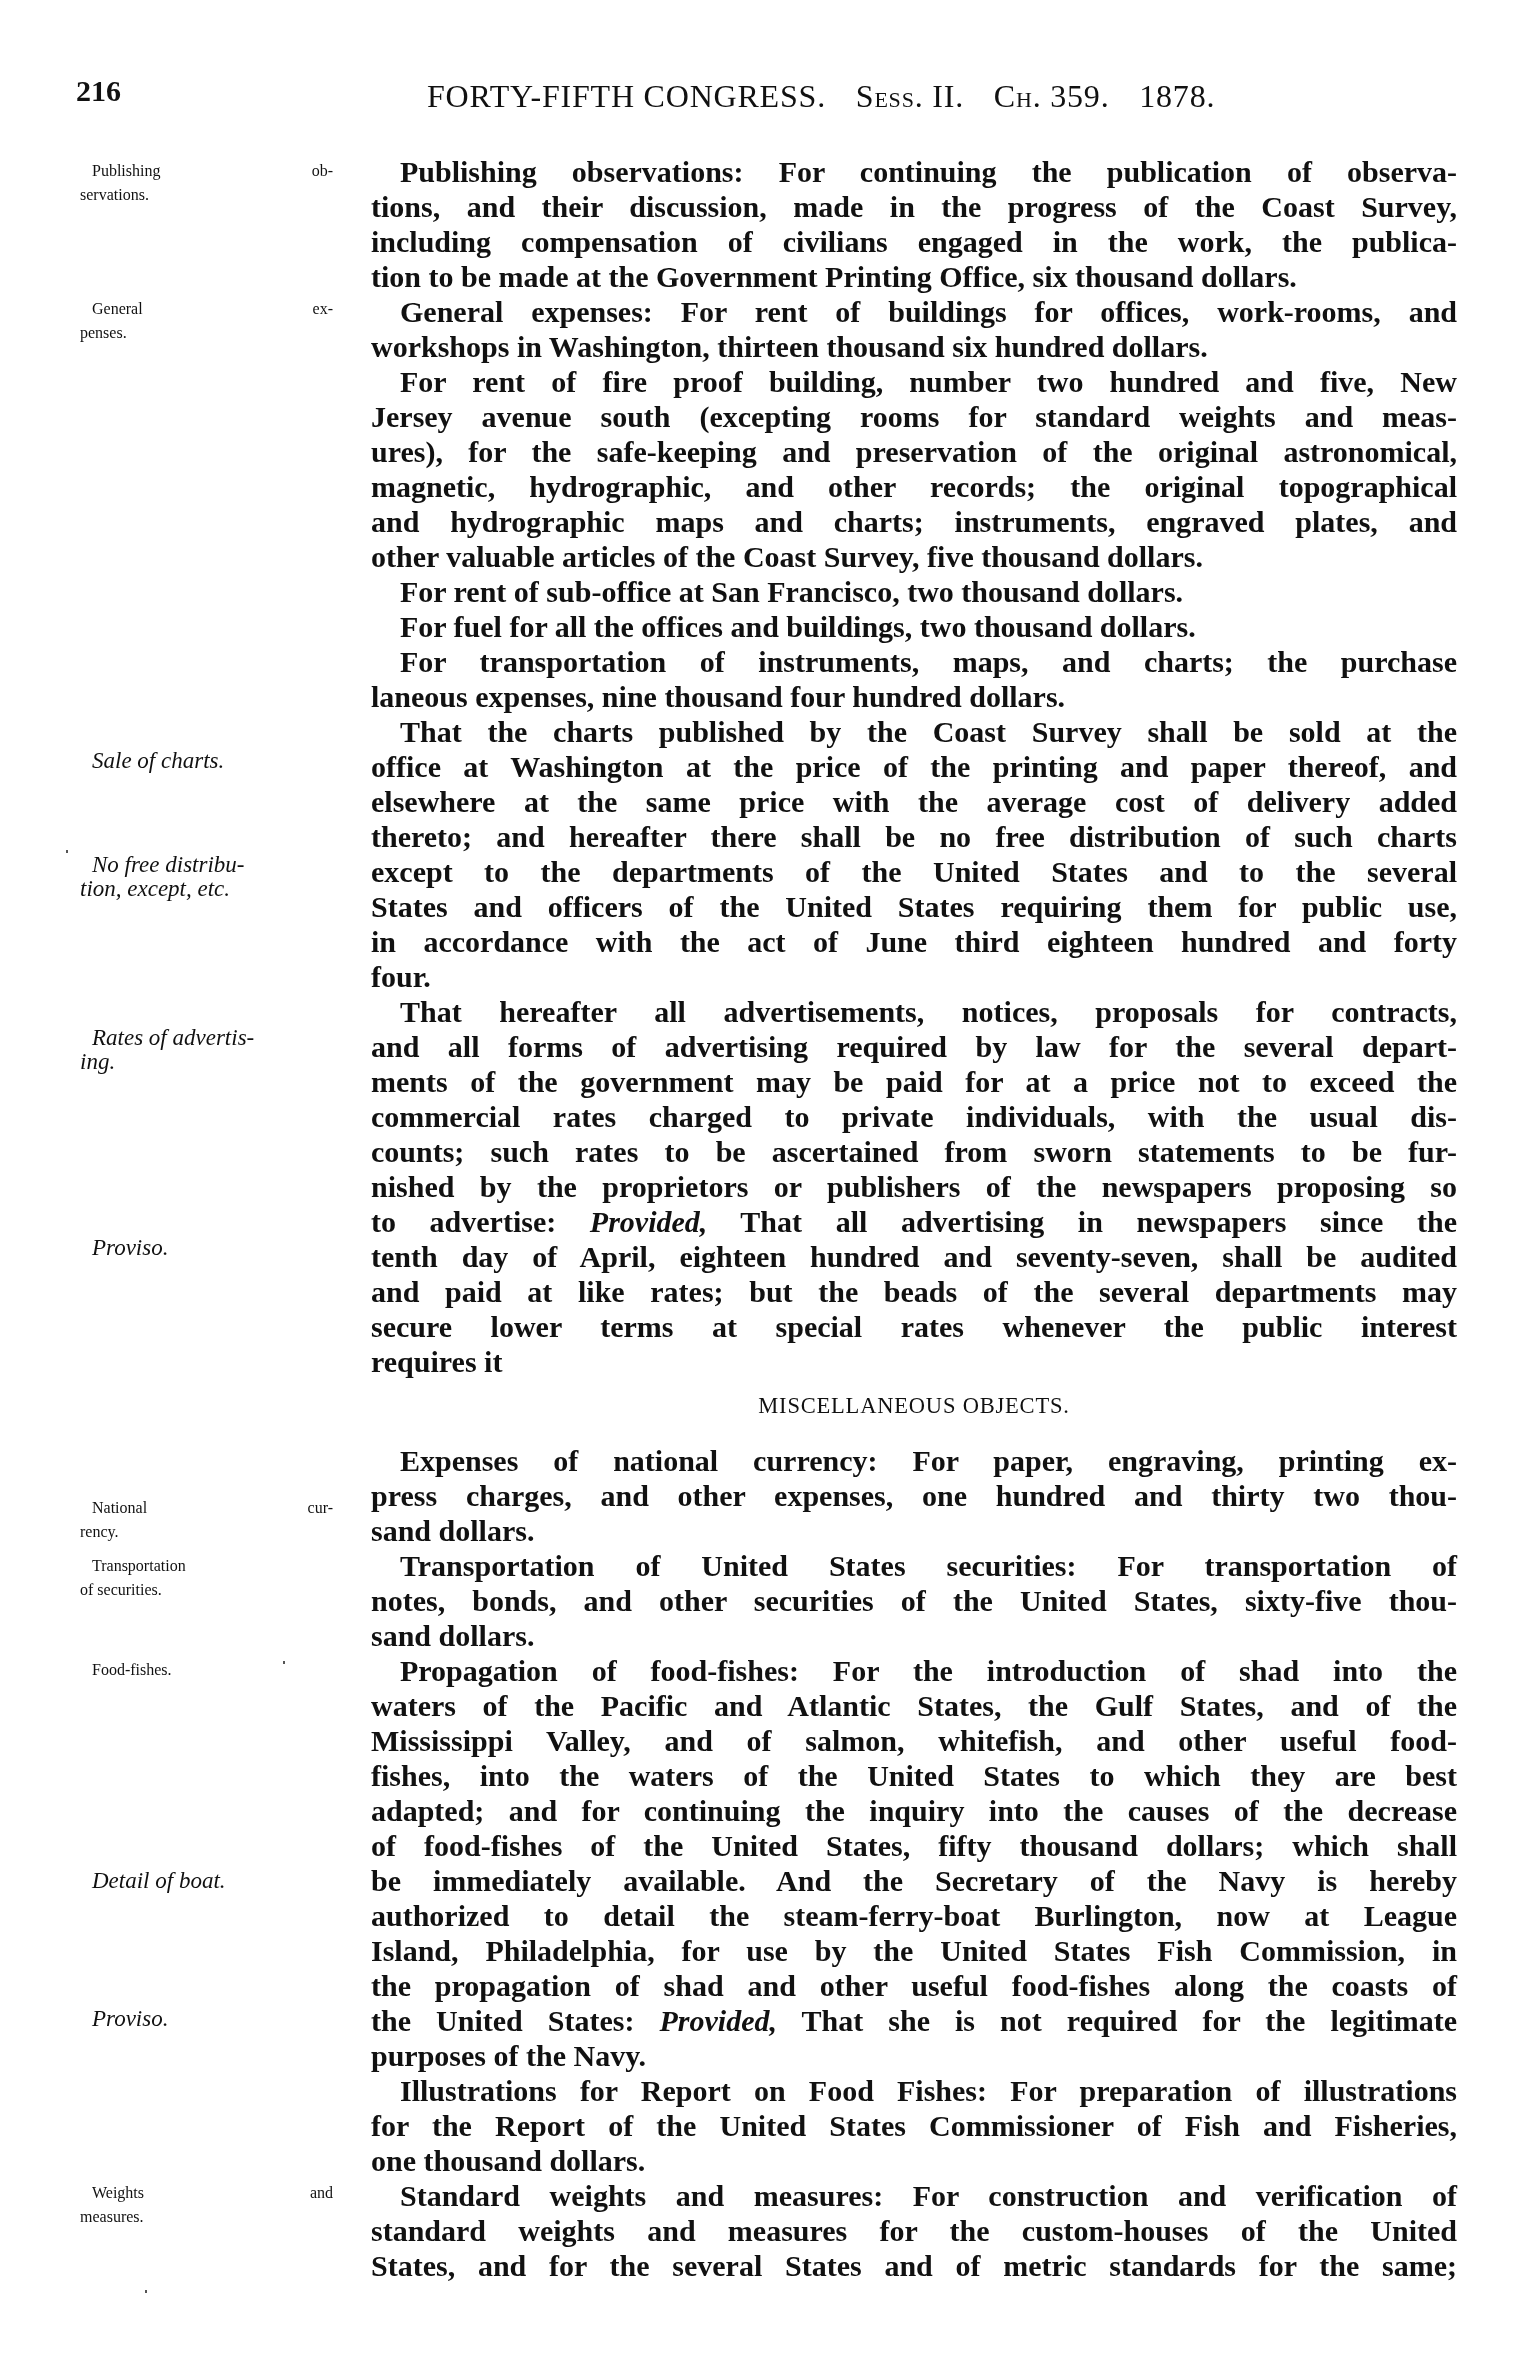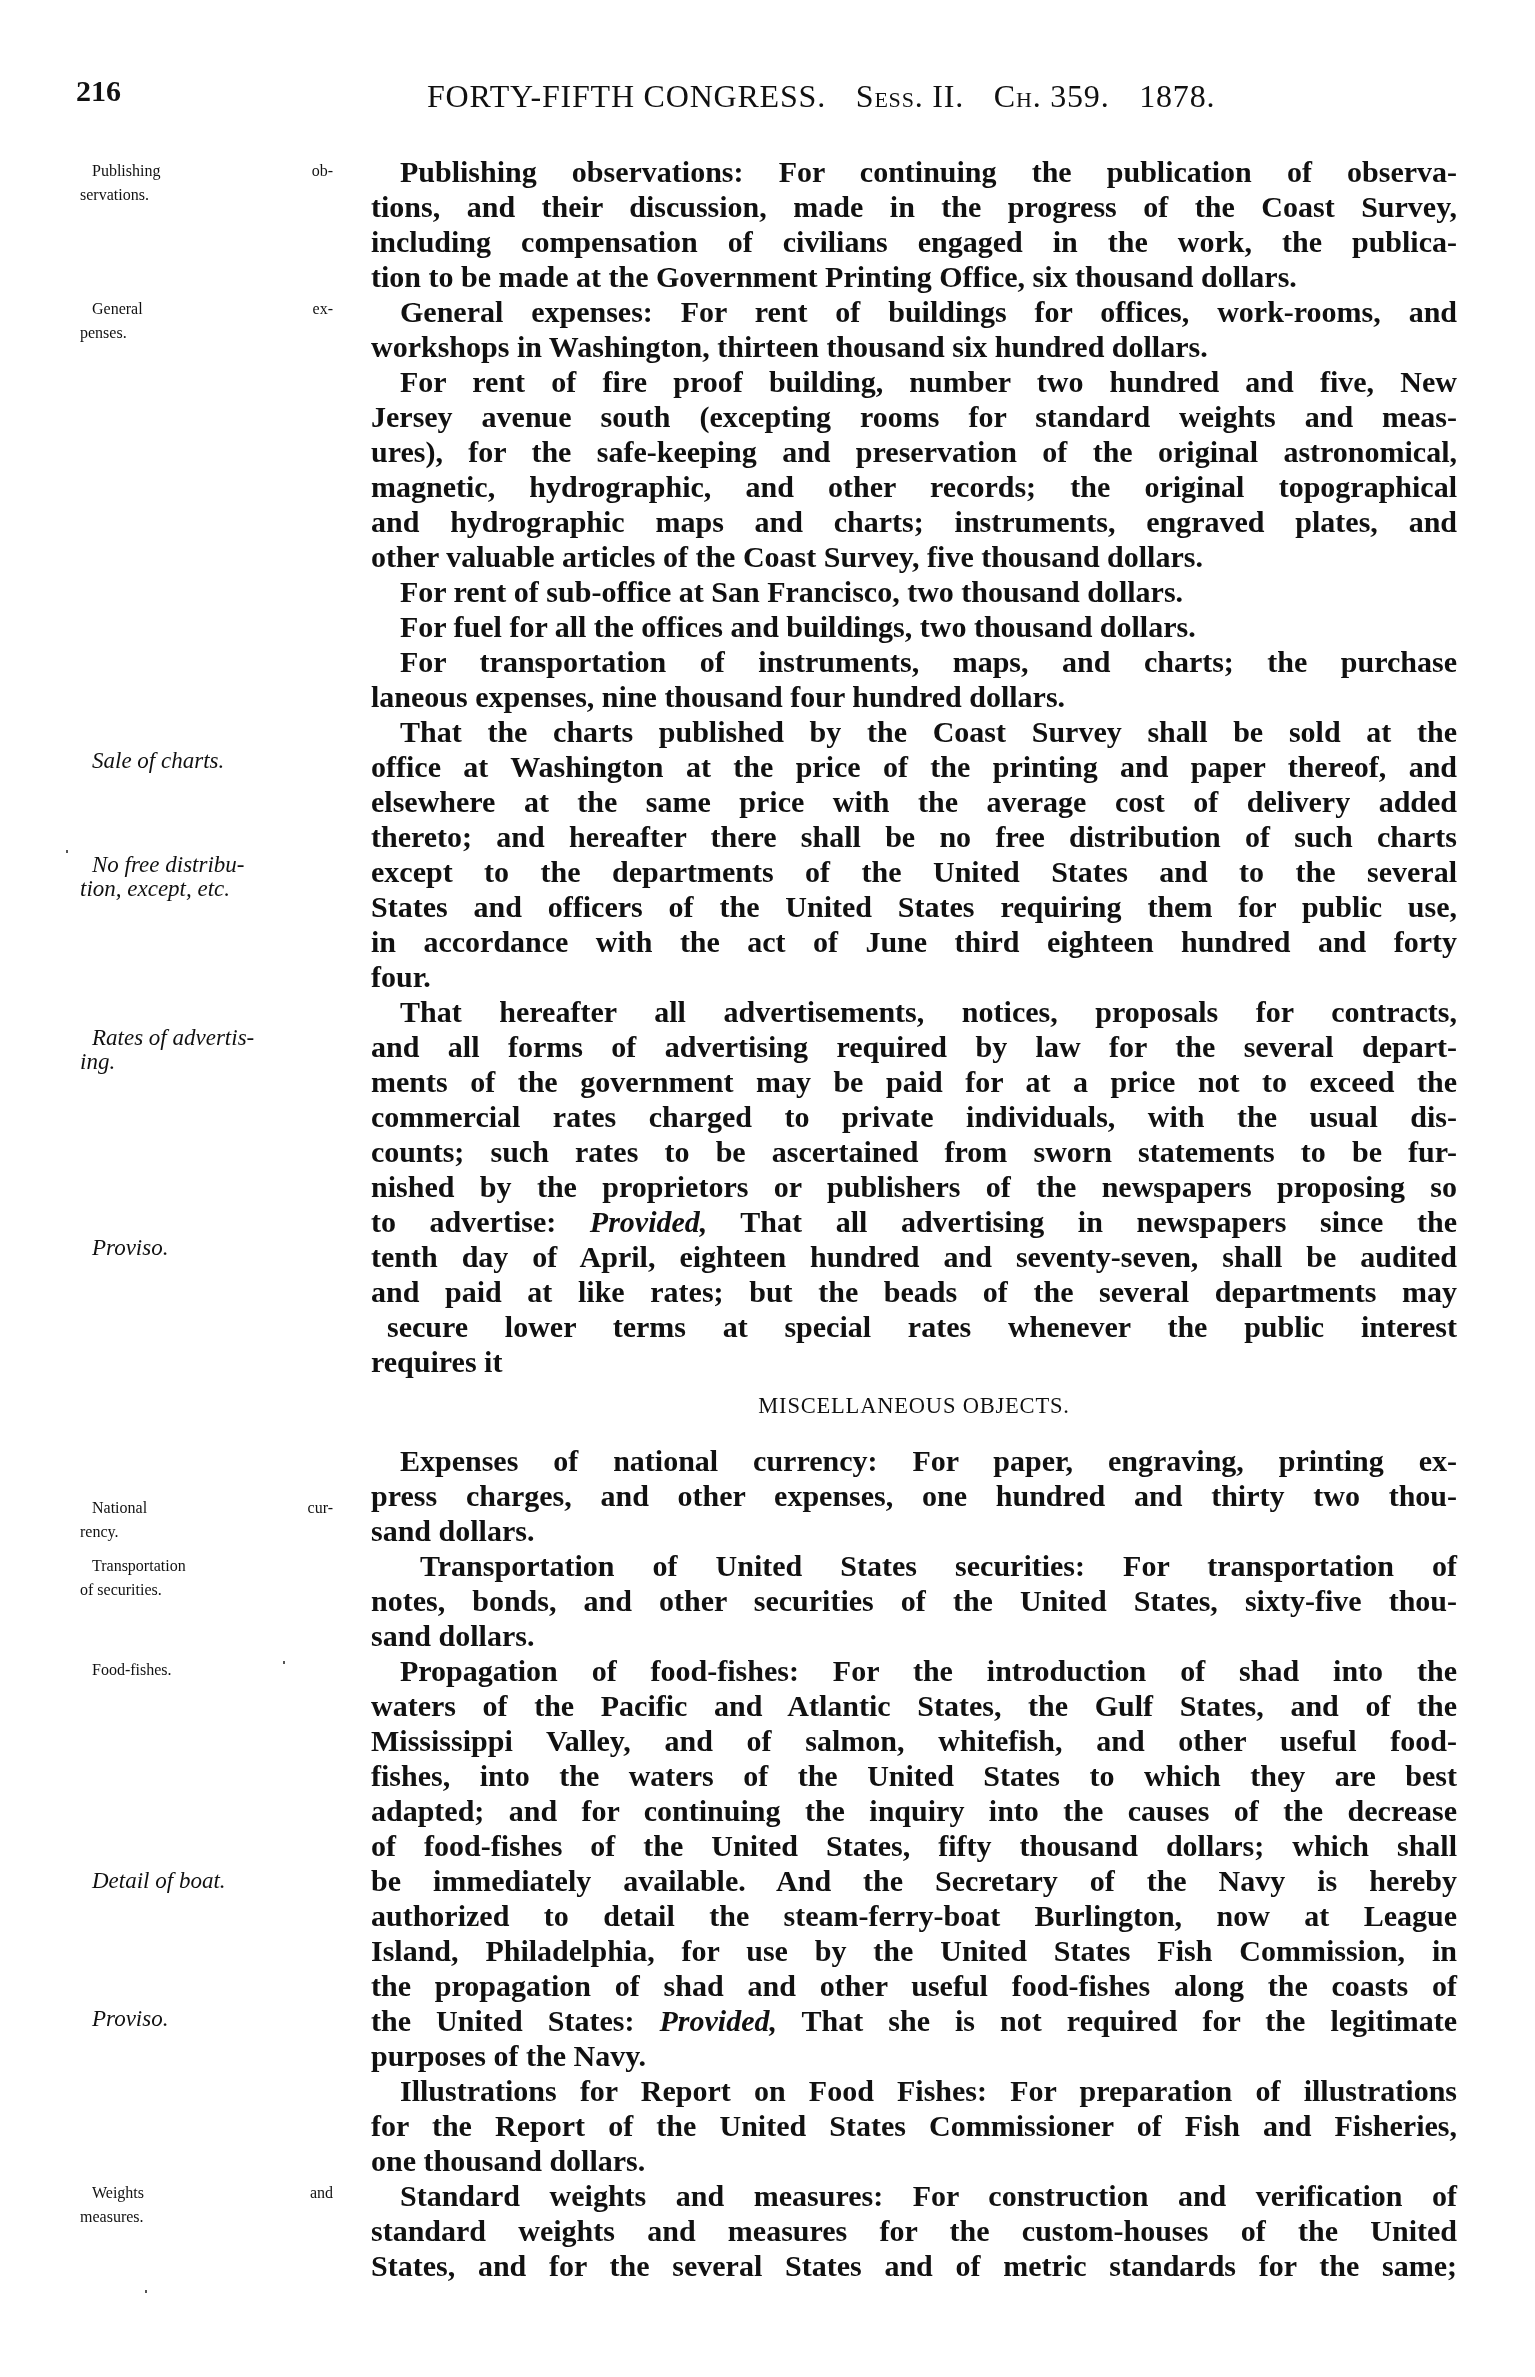--- a/index.html
+++ b/index.html
@@ -185,37 +185,37 @@
     <div class="line" style="white-space: nowrap;">
       <span style="display: block; text-align: justify; text-align-last: justify; white-space: normal;"><span>to advertise: </span><i>Provided,</i><span> That all advertising in newspapers since the</span></span>
     </div>
     <div class="line" style="white-space: nowrap;">
       <span style="display: block; text-align: justify; text-align-last: justify; white-space: normal;">tenth day of April, eighteen hundred and seventy-seven, shall be audited</span>
     </div>
     <div class="line" style="white-space: nowrap;">
       <span style="display: block; text-align: justify; text-align-last: justify; white-space: normal;">and paid at like rates; but the beads of the several departments may</span>
     </div>
     <div class="line" style="white-space: nowrap;">
-      <span style="display: block; text-align: justify; text-align-last: justify; white-space: normal; margin-left: 16px;">secure lower terms at special rates whenever the public interest</span>
+      <span style="display: block; text-align: justify; text-align-last: justify; white-space: normal;">secure lower terms at special rates whenever the public interest</span>
     </div>
     <div class="line last" style="white-space: nowrap;"><span style="display: inline-block;">requires it</span></div>
   </div>
 
 <div class="heading">MISCELLANEOUS OBJECTS.</div>
 
 <div class="body-col" id="part2" style="top:1443px">
     <div class="line indent" style="white-space: nowrap;">
       <span style="display: block; text-align: justify; text-align-last: justify; white-space: normal;">Expenses of national currency: For paper, engraving, printing ex-</span>
     </div>
     <div class="line" style="white-space: nowrap;">
       <span style="display: block; text-align: justify; text-align-last: justify; white-space: normal;">press charges, and other expenses, one hundred and thirty two thou-</span>
     </div>
     <div class="line last" style="white-space: nowrap;"><span style="display: inline-block;">sand dollars.</span></div>
     <div class="line indent" style="white-space: nowrap;">
-      <span style="display: block; text-align: justify; text-align-last: justify; white-space: normal; margin-left: 20px;">Transportation of United States securities: For transportation of</span>
+      <span style="display: block; text-align: justify; text-align-last: justify; white-space: normal;">Transportation of United States securities: For transportation of</span>
     </div>
     <div class="line" style="white-space: nowrap;">
       <span style="display: block; text-align: justify; text-align-last: justify; white-space: normal;">notes, bonds, and other securities of the United States, sixty-five thou-</span>
     </div>
     <div class="line last" style="white-space: nowrap;"><span style="display: inline-block;">sand dollars.</span></div>
     <div class="line indent" style="white-space: nowrap;">
       <span style="display: block; text-align: justify; text-align-last: justify; white-space: normal;">Propagation of food-fishes: For the introduction of shad into the</span>
     </div>
     <div class="line" style="white-space: nowrap;">
       <span style="display: block; text-align: justify; text-align-last: justify; white-space: normal;">waters of the Pacific and Atlantic States, the Gulf States, and of the</span>

